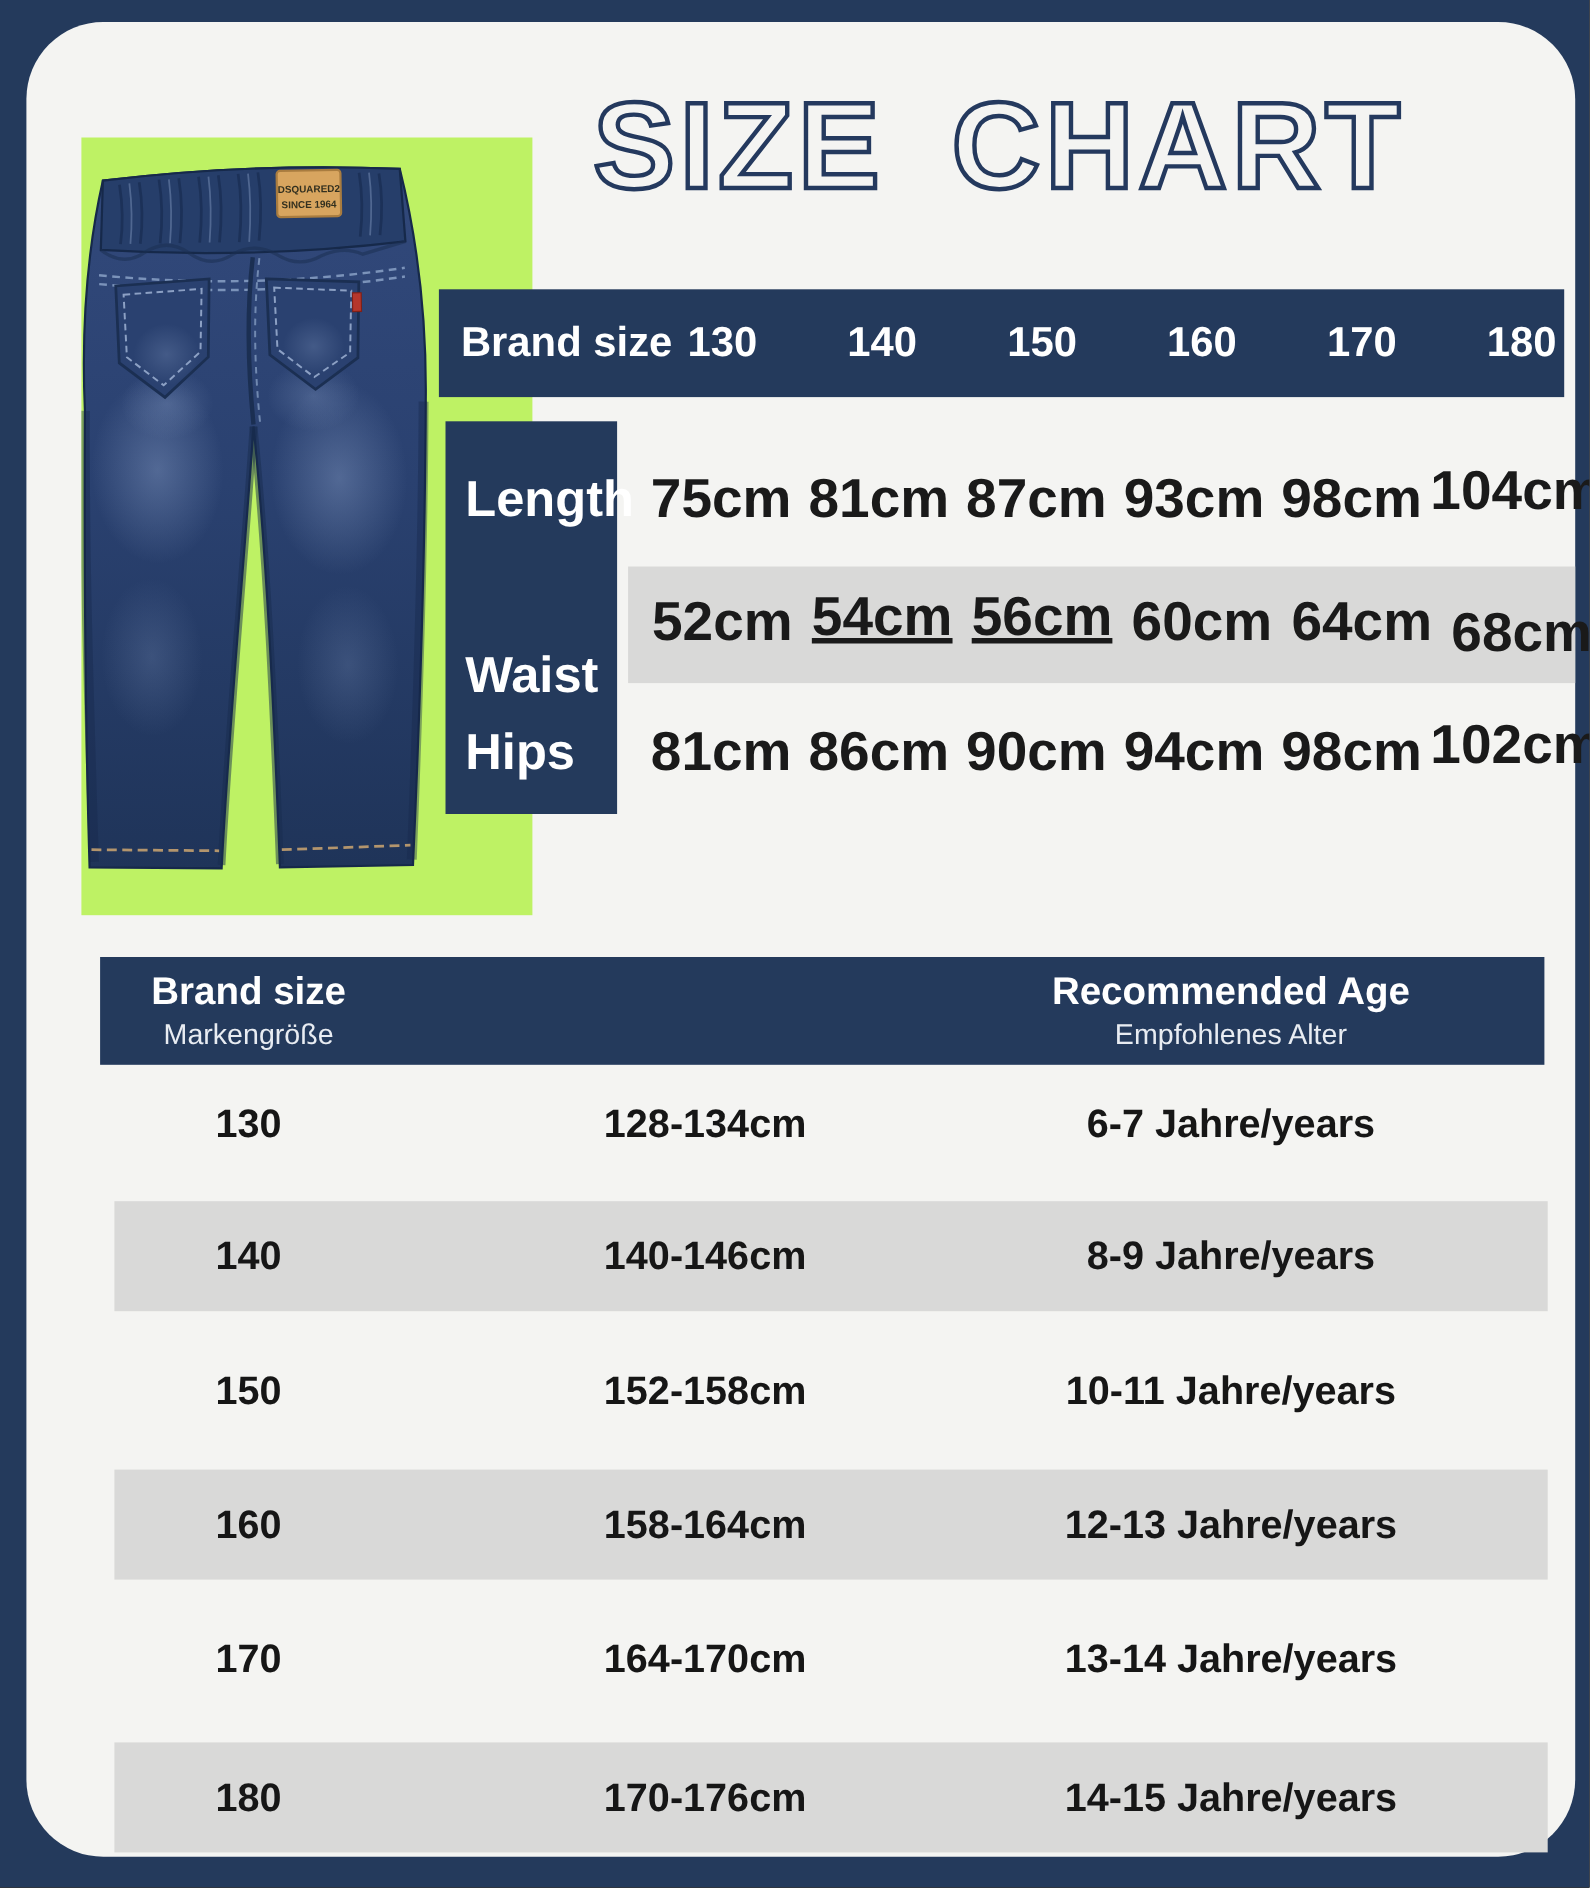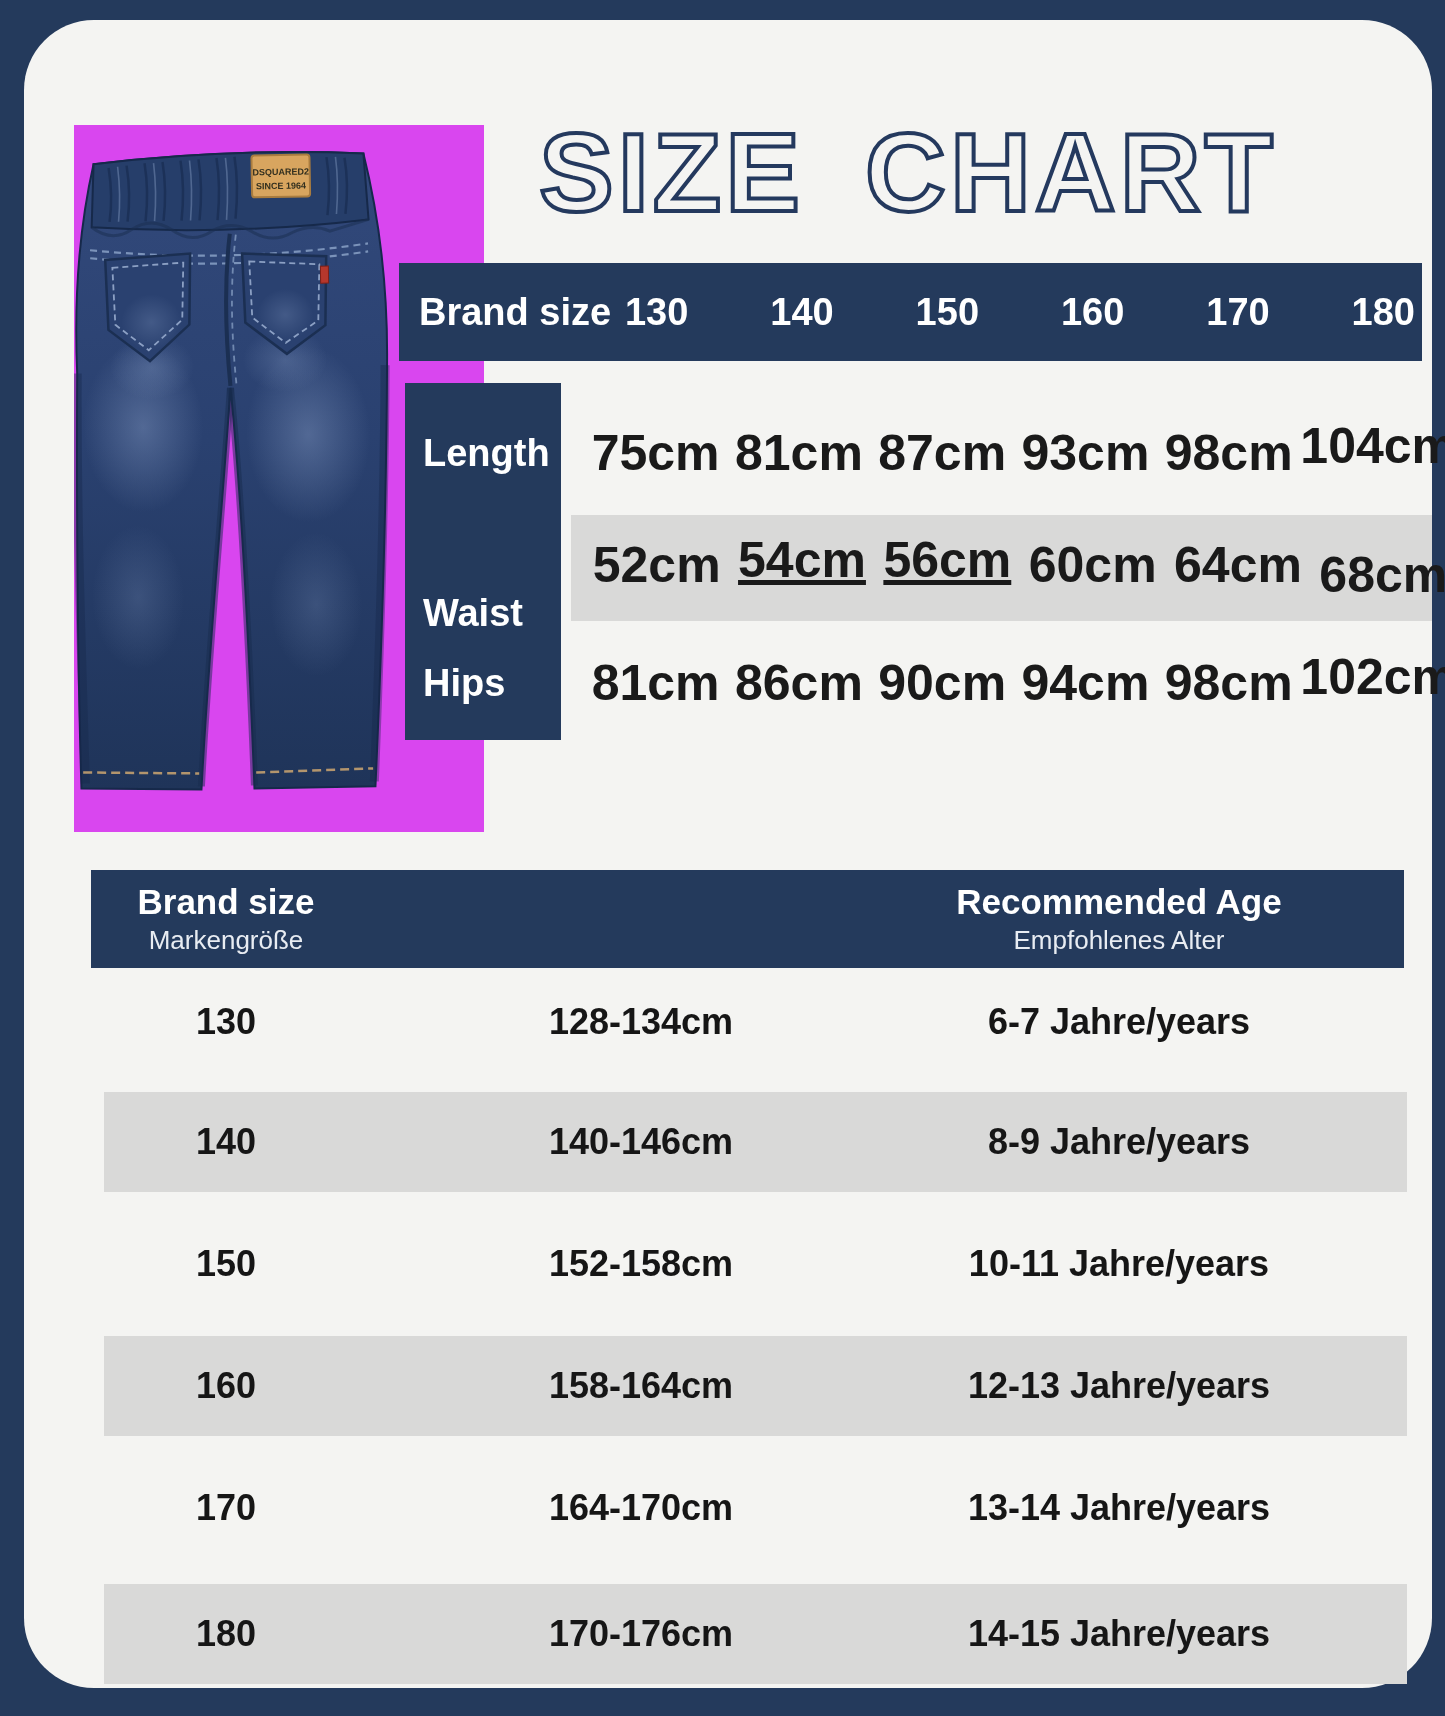--- a/index.html
+++ b/index.html
@@ -12,26 +12,25 @@
     position:absolute;left:24px;top:20px;width:1408px;height:1668px;
     background:#F4F4F2;border-radius:70px;
   }
   
   .title{
     position:absolute;left:360px;top:52px;width:1048px;height:120px;
     display:flex;align-items:center;justify-content:center;
     font-size:112px;font-weight:700;letter-spacing:4px;word-spacing:26px;
     color:transparent;-webkit-text-stroke:4px #24395E;text-stroke:4px #24395E;
     white-space:nowrap;
-    margin-top:40px;
   }
   
   .photo{
     position:absolute;left:50px;top:105px;width:410px;height:707px;
-    background:#d946ef;z-index:1;text-align:center;
+    background:#bef264;z-index:1;text-align:center;
   }
   .photo svg{display:block;}
   
   .st-header{
     position:absolute;left:375px;top:243px;width:1023px;height:98px;
     background:#243A5C;color:#fff;z-index:3;
   }
   .st-header .brand{
     position:absolute;left:20px;top:0;height:100%;
     display:flex;align-items:center;font-size:38px;font-weight:700;
@@ -40,21 +39,21 @@
     position:absolute;left:185px;top:0;width:872px;height:100%;
     display:flex;
   }
   .st-cols .c{flex:1;display:flex;align-items:center;justify-content:center;
     font-size:38px;font-weight:700;}
   .st-left{
     position:absolute;left:381px;top:363px;width:156px;height:357px;
     background:#243A5C;color:#fff;z-index:3;
   }
   .st-left .lbl{position:absolute;left:18px;height:48px;display:flex;align-items:center;
-    font-size:38px;font-weight:700;}
+    font-size:46px;font-weight:700;}
   .st-left .lbl.l0{top:46px;}
   .st-left .lbl.l1{top:158px;margin-top:48px;}
   .st-left .lbl.l2{top:276px;}
   .st-gray{
     position:absolute;left:547px;top:495px;width:861px;height:106px;
     background:#D9D9D8;z-index:2;
   }
   .st-row{
     position:absolute;left:560px;width:872px;height:56px;display:flex;z-index:4;
   }

